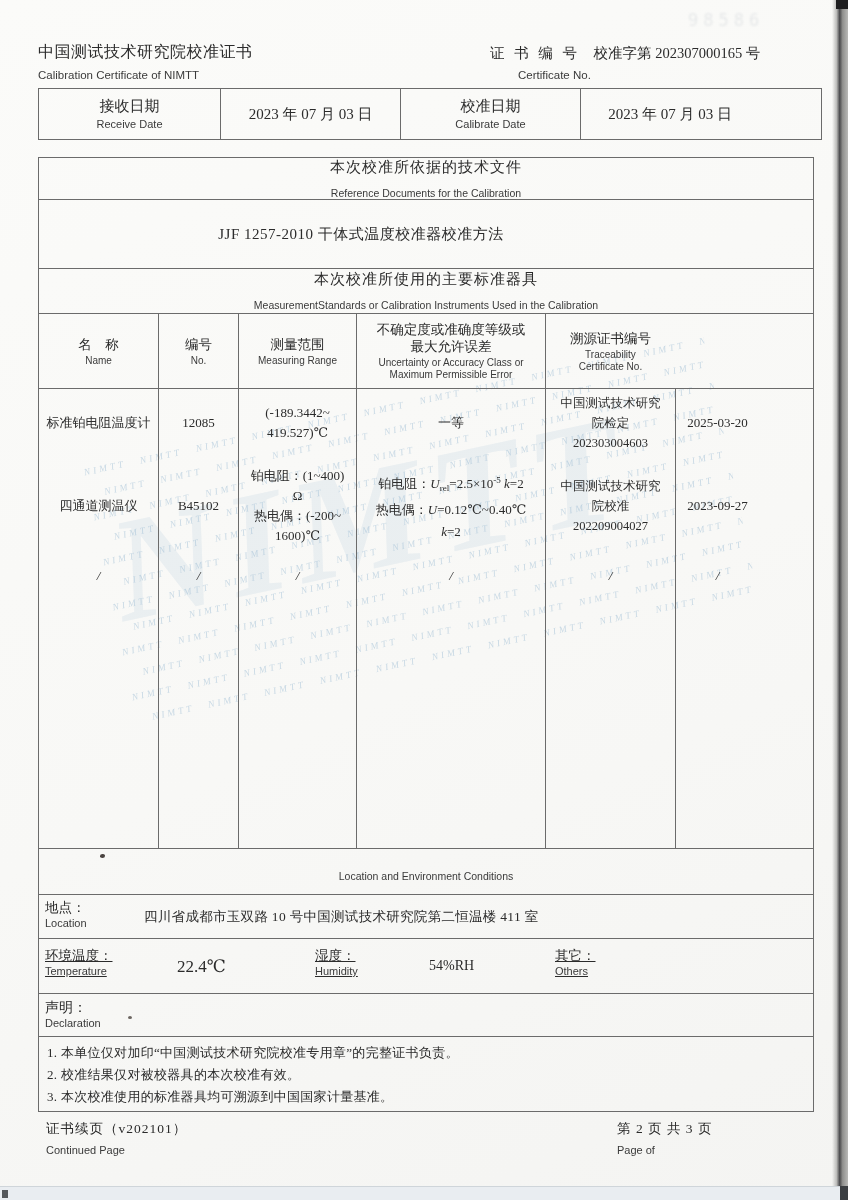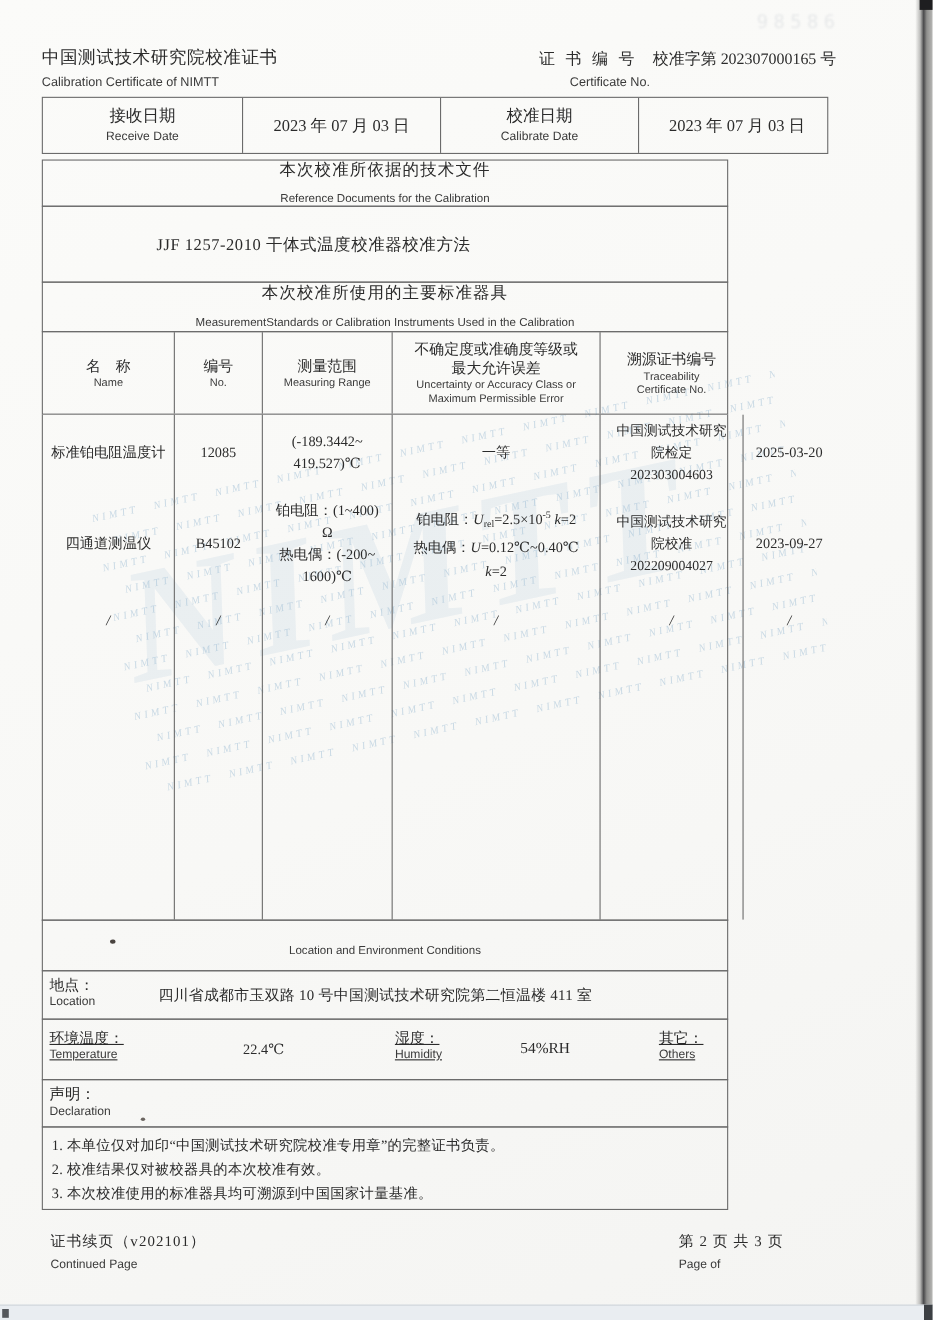--- a/index.html
+++ b/index.html
@@ -12,28 +12,28 @@
   
   .hdr-left{top:42px;left:38px;}
   .hdr-left .cn{font-size:16px;letter-spacing:.5px;}
   .hdr-left .en{font-size:11.5px;color:#3a3a3a;margin-top:6px;font-family:"Liberation Sans","DejaVu Sans",sans-serif;}
   .hdr-right{top:44px;left:490px;}
   .hdr-right .row1{font-size:14.5px;}
   .hdr-right .lbl{letter-spacing:3px;margin-right:10px;}
   .hdr-right .en{font-size:11.5px;color:#3a3a3a;margin-top:6px;margin-left:28px;font-family:"Liberation Sans","DejaVu Sans",sans-serif;}
   .ghost-digits{top:10px;left:688px;font-size:17px;letter-spacing:5px;color:rgba(110,125,150,.14);filter:blur(1px);z-index:1;font-family:"DejaVu Sans Mono",monospace;}
   
-  .date-tbl{top:88px;left:38px;width:715px;height:52px;display:grid;grid-template-columns:181px 180px 180px 179px;border:1px solid #6b6b6b;box-sizing:border-box;}
+  .date-tbl{top:88px;left:38px;width:784px;height:52px;display:grid;grid-template-columns:181px 180px 180px 179px;border:1px solid #6b6b6b;box-sizing:border-box;}
   .date-tbl>div{border-left:1px solid #6b6b6b;display:flex;flex-direction:column;align-items:center;justify-content:center;box-sizing:border-box;}
   .date-tbl>div:first-child{border-left:none;}
   .date-tbl .cn{font-size:15px;line-height:18px;}
   .date-tbl .en{font-size:11px;color:#3a3a3a;line-height:14px;margin-top:2px;font-family:"Liberation Sans","DejaVu Sans",sans-serif;}
   .date-tbl .val{font-size:15px;}
   
-  .doc{top:146px;left:38px;width:624px;}
+  .doc{top:158px;left:38px;width:776px;}
   .box{border:1px solid #6b6b6b;margin-top:-1px;box-sizing:border-box;background:transparent;position:relative;}
   .sec-title{text-align:center;display:flex;flex-direction:column;justify-content:center;}
   .sec-title .cn{font-size:15px;letter-spacing:1px;line-height:19px;}
   .sec-title .en{font-size:10.5px;color:#3a3a3a;line-height:13px;margin-top:10px;font-family:"Liberation Sans","DejaVu Sans",sans-serif;}
   .boxA{height:43px;}
   .boxB{height:70px;display:flex;align-items:center;justify-content:center;font-size:15px;letter-spacing:.5px;padding-right:130px;box-sizing:border-box;}
   .boxC{height:46px;}
   
   .tbl-head{display:grid;grid-template-columns:119px 80px 118px 189px 130px 84px;height:76px;border:1px solid #6b6b6b;margin-top:-1px;box-sizing:border-box;}
   .tbl-head>div{border-left:1px solid #6b6b6b;display:flex;flex-direction:column;align-items:center;justify-content:center;text-align:center;padding:2px 1px;box-sizing:border-box;}
@@ -53,21 +53,21 @@
   
   .boxE{height:47px;}
   .boxF{height:45px;display:flex;}
   .lblblk{padding:4px 0 0 6px;box-sizing:border-box;}
   .lblblk .cn{font-size:13.5px;line-height:17px;}
   .lblblk .en{font-size:11px;color:#3a3a3a;line-height:14px;font-family:"Liberation Sans","DejaVu Sans",sans-serif;}
   .boxF .lblblk{width:105px;}
   .boxF .val{flex:1;display:flex;align-items:center;font-size:13.5px;letter-spacing:.3px;}
   .boxG{height:56px;display:flex;}
   .boxG .lblblk{padding-top:8px;text-decoration:underline;}
-  .g-l1{width:130px;}.g-v1{width:140px;display:flex;align-items:center;padding-left:8px;font-size:13px;box-sizing:border-box;margin-left:44px;}
+  .g-l1{width:130px;}.g-v1{width:140px;display:flex;align-items:center;padding-left:8px;font-size:17px;box-sizing:border-box;}
   .g-l2{width:90px;}.g-v2{width:150px;display:flex;align-items:center;padding-left:30px;font-size:14px;box-sizing:border-box;}
   .g-l3{flex:1;}
   .boxH{height:44px;}
   .boxH .lblblk{padding-top:5px;}
   .boxH .cn{font-size:14px;}
   .boxI{height:76px;padding:5px 8px;box-sizing:border-box;}
   .boxI .item{font-size:13px;line-height:22px;letter-spacing:.3px;}
   
   .ftr-left{top:1120px;left:46px;}
   .ftr-right{top:1120px;left:617px;}

